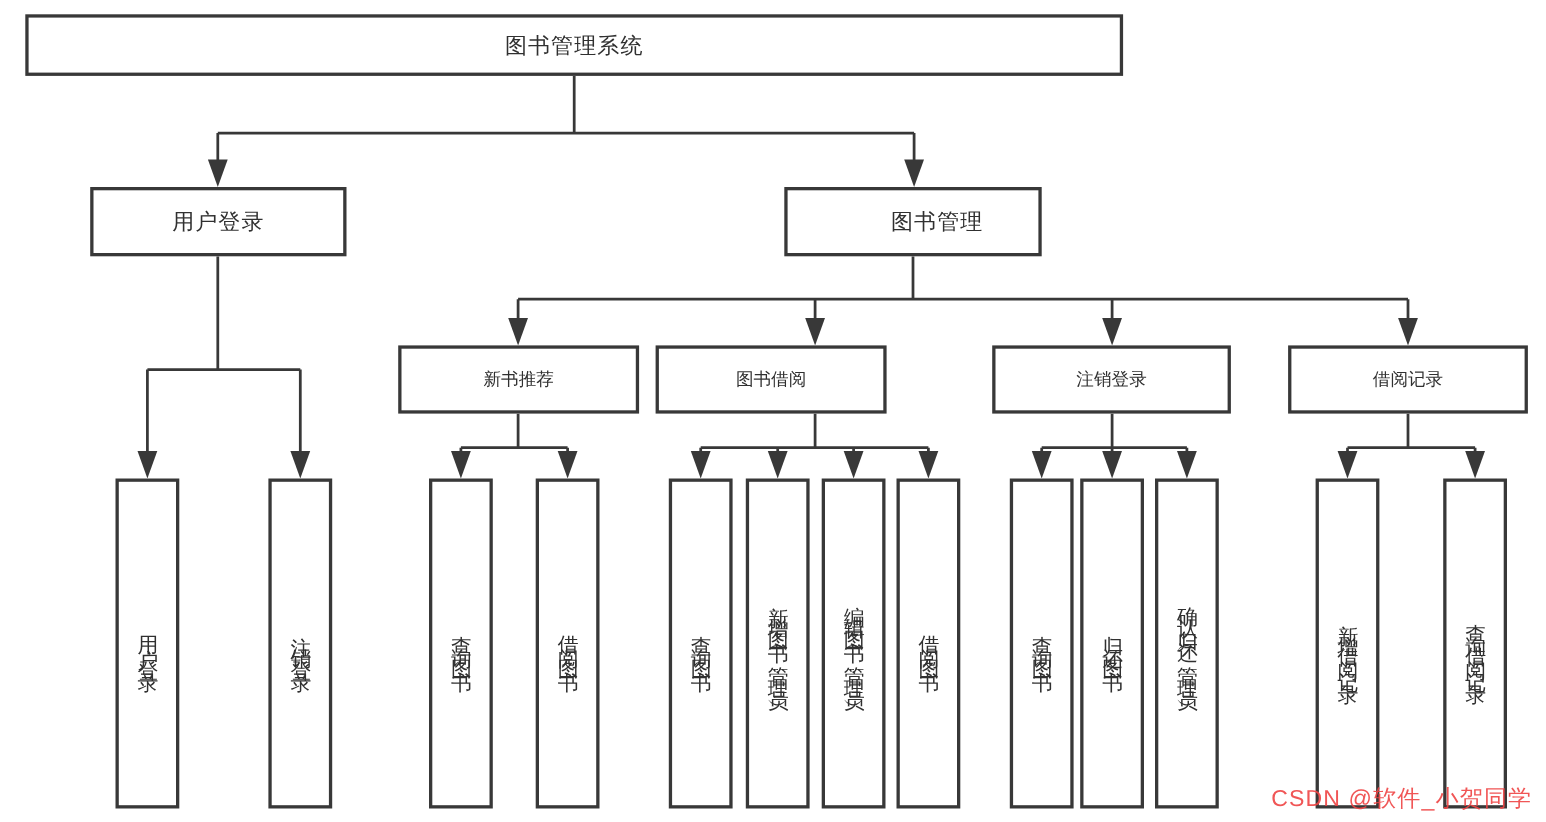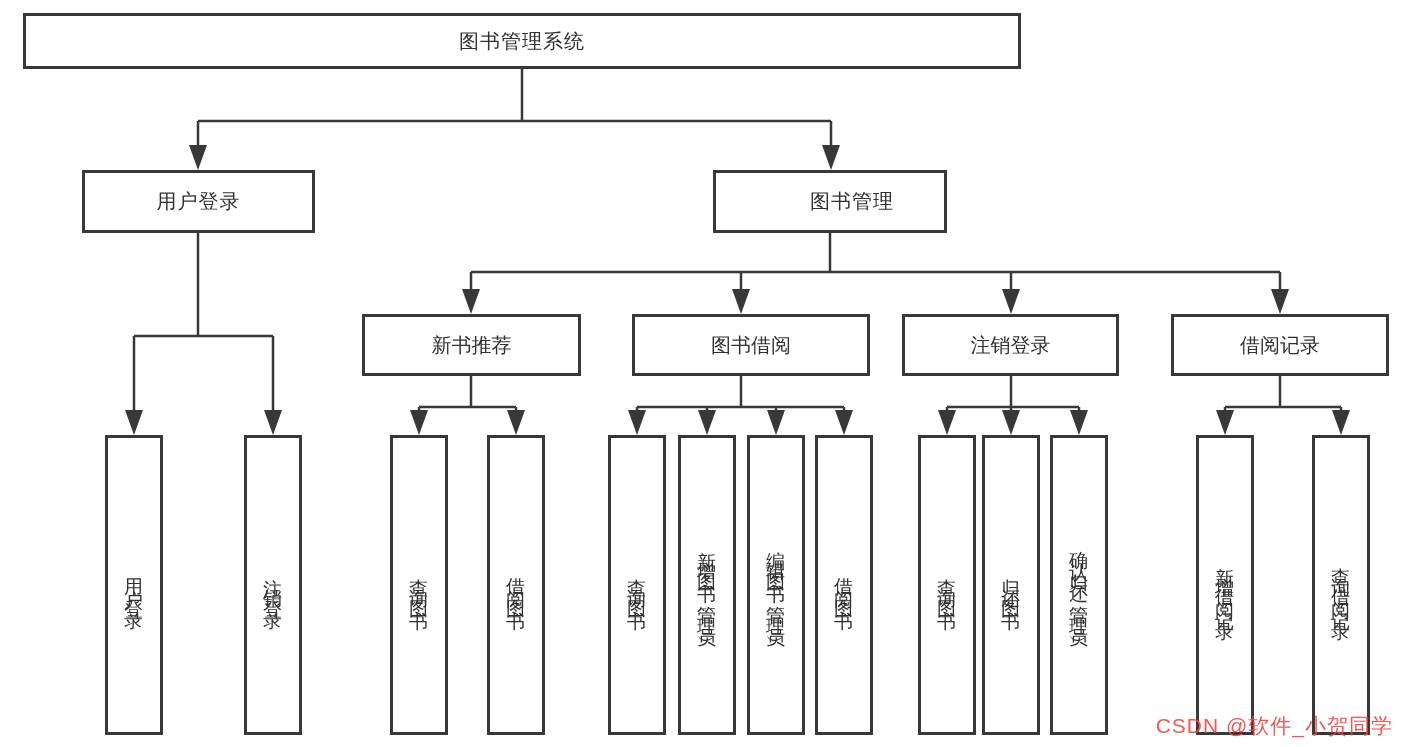--- a/index.html
+++ b/index.html
@@ -28,21 +28,21 @@
     border: 3px solid #383838;
     background: #ffffff;
     color: #303030;
     display: flex;
     align-items: center;
     justify-content: center;
     text-align: center;
   }
   .h-node { font-size: 20px; letter-spacing: 1px; }
   .root-node { font-size: 20px; }
-  .mid-node { font-size: 20px; }
+  .mid-node { font-size: 16px; }
   .v-node {
     writing-mode: vertical-rl;
     text-orientation: mixed;
     font-size: 19px;
     letter-spacing: 11px;
     line-height: 1;
   }
   .watermark {
     position: absolute;
     right: 12px;
@@ -105,21 +105,21 @@
       <polygon points="1332,410 1350,410 1341,435"></polygon>
     </g>
   </svg>
 
   <div class="node h-node root-node" style="left:23px; top:13px; width:998px; height:56px;">图书管理系统</div>
 
   <div class="node h-node" style="left:82px; top:170px; width:233px; height:63px;">用户登录</div>
   <div class="node h-node" style="left:713px; top:170px; width:234px; height:63px;padding-left:44px;">图书管理</div>
 
   <div class="node mid-node" style="left:362px; top:314px; width:219px; height:62px;">新书推荐</div>
-  <div class="node mid-node" style="left:632px; top:314px; width:238px; height:62px;">图书借阅</div>
+  <div class="node mid-node" style="left:596px; top:314px; width:210px; height:62px;">图书借阅</div>
   <div class="node mid-node" style="left:902px; top:314px; width:217px; height:62px;">注销登录</div>
   <div class="node mid-node" style="left:1171px; top:314px; width:218px; height:62px;text-align:center;">借阅记录</div>
 
   <div class="node v-node" style="left:105px; top:435px; width:58px; height:300px;">用户登录</div>
   <div class="node v-node" style="left:244px; top:435px; width:58px; height:300px;">注销登录</div>
 
   <div class="node v-node" style="left:390px; top:435px; width:58px; height:300px;">查询图书</div>
   <div class="node v-node" style="left:487px; top:435px; width:58px; height:300px;">借阅图书</div>
 
   <div class="node v-node" style="left:608px; top:435px; width:58px; height:300px;">查询图书</div>

